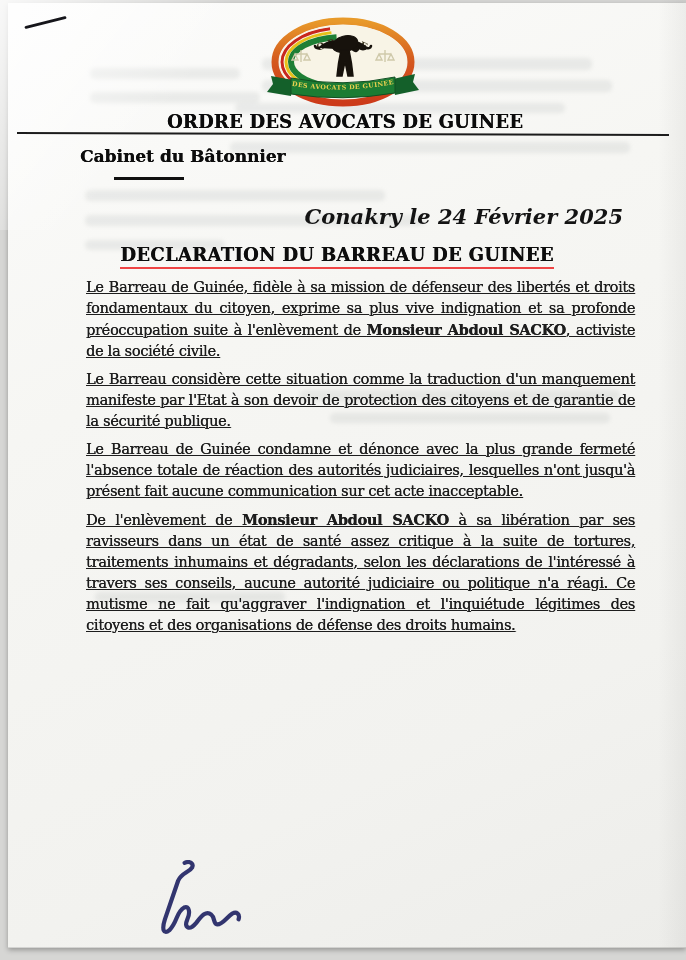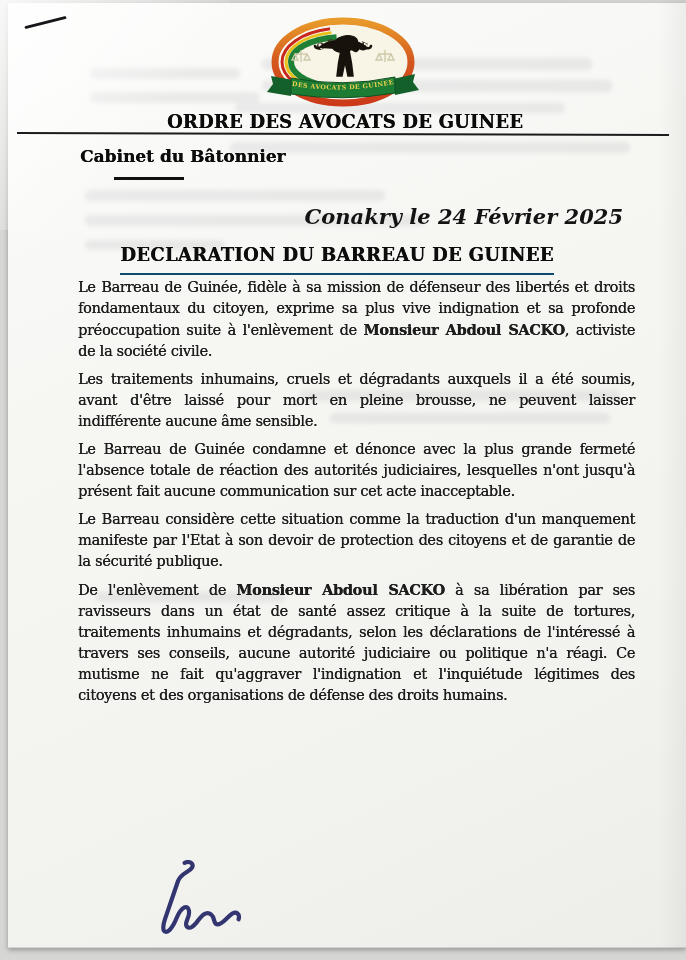--- a/index.html
+++ b/index.html
@@ -56,30 +56,30 @@
   .dateline{
     position:absolute;right:63px;top:204px;
     font-size:21px;font-weight:bold;font-style:italic;color:#131313;
   }
   .doc-title{
     position:absolute;left:0;top:244px;width:100%;text-align:center;
     transform:translateX(-6px);
     font-size:18px;font-weight:bold;letter-spacing:0.3px;color:#0d0d0d;
   }
   .doc-title span{
-    border-bottom:2px solid #0c4a6e;padding-bottom:8px;
+    border-bottom:2px solid #ef4444;padding-bottom:2px;
     text-shadow:0.3px 0 0 #0d0d0d;
   }
   .body-text{
     position:absolute;left:78px;top:277px;width:557px;
     font-size:14.5px;line-height:21px;letter-spacing:-0.3px;
     text-align:justify;color:#1d1d1d;
     text-shadow:0.25px 0 0 #1d1d1d;
   }
-  .body-text p{margin:0 0 7px 0;}
+  .body-text p{margin:0 0 7px 8px;text-decoration:underline;}
   .body-text .b{font-weight:bold;}
   .signature{position:absolute;left:146px;top:860px;width:106px;height:84px;}
 </style>
 </head>
 <body>
 
 <div class="paper"></div>
 
 <div class="artifact" style="left:262px;top:58px;width:330px;height:12px;"></div>
 <div class="artifact" style="left:262px;top:80px;width:350px;height:12px;"></div>
@@ -148,23 +148,22 @@
 
 <div class="office">Cabinet du Bâtonnier</div>
 <div class="office-underline"></div>
 
 <div class="dateline">Conakry le 24 Février 2025</div>
 
 <div class="doc-title"><span>DECLARATION DU BARREAU DE GUINEE</span></div>
 
 <div class="body-text" id="body-paragraphs">
     <p><span>Le Barreau de Guinée, fidèle à sa mission de défenseur des libertés et droits fondamentaux du citoyen, exprime sa plus vive indignation et sa profonde préoccupation suite à l'enlèvement de </span><span class="b">Monsieur Abdoul SACKO</span><span>, activiste de la société civile.</span></p>
-    <p><span>Les traitements inhumains, cruels et dégradants auxquels il a été soumis, avant d'être laissé pour mort en pleine brousse, ne peuvent laisser indifférente aucune âme sensible.</span></p>
+    <p><span>Le Barreau considère cette situation comme la traduction d'un manquement manifeste par l'Etat à son devoir de protection des citoyens et de garantie de la sécurité publique.</span></p>
     <p><span>Le Barreau de Guinée condamne et dénonce avec la plus grande fermeté l'absence totale de réaction des autorités judiciaires, lesquelles n'ont jusqu'à présent fait aucune communication sur cet acte inacceptable.</span></p>
-    <p><span>Le Barreau considère cette situation comme la traduction d'un manquement manifeste par l'Etat à son devoir de protection des citoyens et de garantie de la sécurité publique.</span></p>
     <p><span>De l'enlèvement de </span><span class="b">Monsieur Abdoul SACKO</span><span> à sa libération par ses ravisseurs dans un état de santé assez critique à la suite de tortures, traitements inhumains et dégradants, selon les déclarations de l'intéressé à travers ses conseils, aucune autorité judiciaire ou politique n'a réagi. Ce mutisme ne fait qu'aggraver l'indignation et l'inquiétude légitimes des citoyens et des organisations de défense des droits humains.</span></p>
   </div>
 
 <svg class="signature" viewBox="0 0 80 64" aria-hidden="true">
   <g fill="none" stroke="#32356f" stroke-width="3.2" stroke-linecap="round" stroke-linejoin="round" transform="rotate(4 40 32)">
     <path d="M27,3 C31,1 34,3 33,6 C31,10 25,11 23,17 L15,47 C13,55 15,59 19,55 C25,48 23,41 29,37 C33,35 34,41 32,46 C30,52 34,55 39,48 C43,42 46,38 50,41 C53,43 52,48 55,48 C59,48 61,43 66,39 C69,37 72,39 71,43"></path>
   </g>
 </svg>
 
 <div class="edge-shadow-right"></div>

